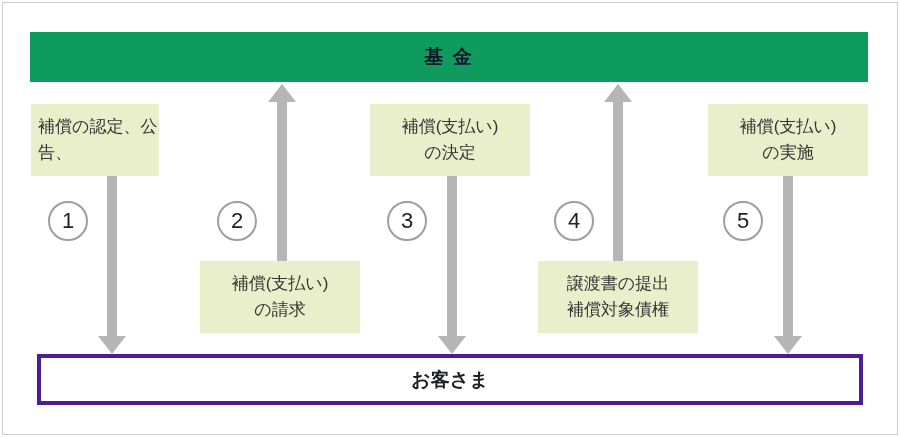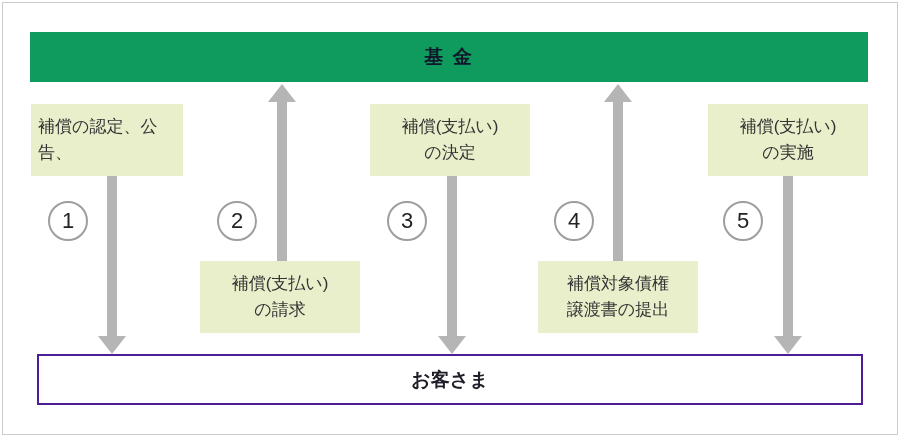--- a/index.html
+++ b/index.html
@@ -8,31 +8,31 @@
     font-family:"Liberation Sans","DejaVu Sans",sans-serif;overflow:hidden;
   }
   .frame{position:absolute;left:2px;top:2px;right:2px;bottom:2px;border:1px solid #cccccc;}
   .fund-bar{
     position:absolute;left:30px;top:32px;width:838px;height:50px;background:#0f9a5e;
     color:#0f172a;font-size:19px;font-weight:bold;letter-spacing:2px;
     display:flex;align-items:center;justify-content:center;
   }
   .customer-bar{
     position:absolute;left:37px;top:354px;width:826px;height:51px;background:#ffffff;
-    border:2px solid #4c1d95;box-sizing:border-box;color:#1e1e28;font-size:19px;font-weight:bold;
+    border:4px solid #4c1d95;box-sizing:border-box;color:#1e1e28;font-size:19px;font-weight:bold;
     display:flex;align-items:center;justify-content:center;
   }
   .label-box{
     position:absolute;width:160px;height:72px;background:#e9eecb;color:#333333;
     font-size:17px;line-height:26px;box-sizing:border-box;
     display:flex;flex-direction:column;justify-content:center;align-items:center;text-align:center;
   }
   .row-top{top:104px;}
   .row-bottom{top:261px;}
-  .lb1{left:31px;width:152px;align-items:flex-start;text-align:left;padding-left:7px;}
+  .lb1{left:31px;width:128px;align-items:flex-start;text-align:left;padding-left:7px;}
   .lb2{left:200px;}
   .lb3{left:370px;}
   .lb4{left:538px;}
   .lb5{left:708px;}
   .stem{position:absolute;width:10px;background:#b5b5b5;}
   .stem.down{top:176px;height:160px;}
   .stem.up{top:102px;height:159px;}
   .head{position:absolute;width:0;height:0;border-left:14px solid transparent;border-right:14px solid transparent;}
   .head.down{border-top:18px solid #b5b5b5;top:336px;}
   .head.up{border-bottom:18px solid #b5b5b5;top:84px;}
@@ -72,22 +72,22 @@
 
   <div class="label-box row-top lb3">
     <div>補償(支払い)</div>
     <div>の決定</div>
   </div>
   <div class="stem down ax3"></div>
   <div class="head down hx3"></div>
   <div class="circle cx3">3</div>
 
   <div class="label-box row-bottom lb4">
+    <div>譲渡書の提出</div>
     <div>補償対象債権</div>
-    <div>譲渡書の提出</div>
   </div>
   <div class="stem up ax4"></div>
   <div class="head up hx4"></div>
   <div class="circle cx4">4</div>
 
   <div class="label-box row-top lb5">
     <div>補償(支払い)</div>
     <div>の実施</div>
   </div>
   <div class="stem down ax5"></div>

